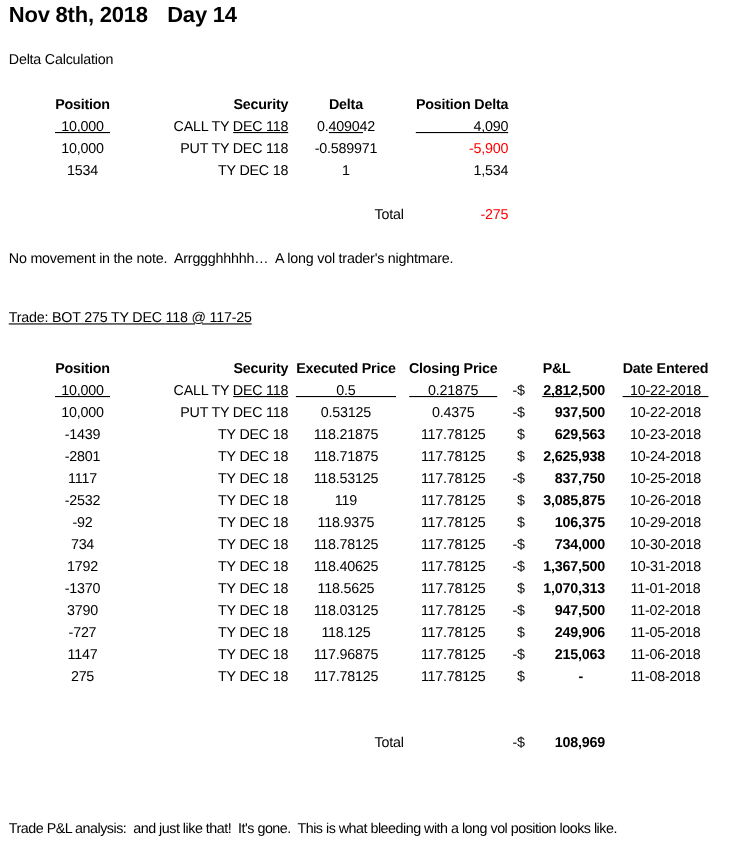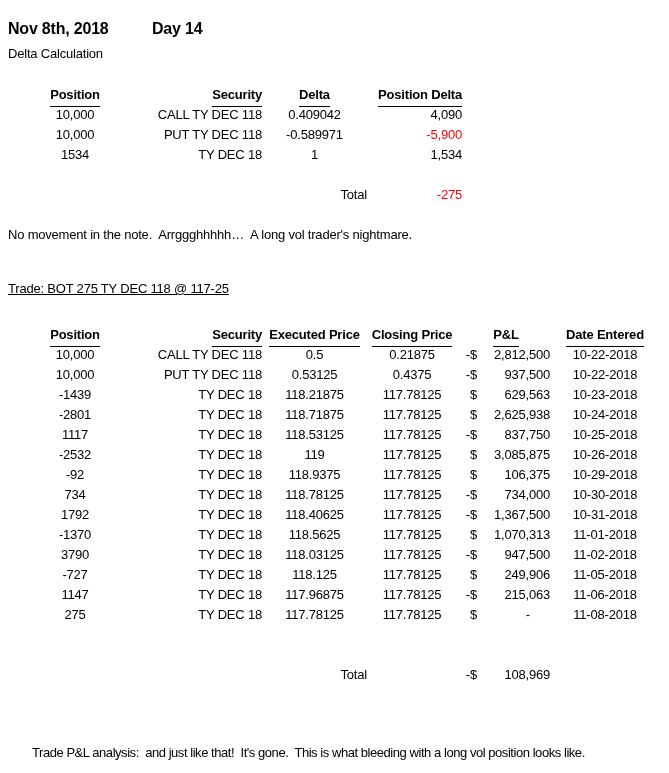--- a/index.html
+++ b/index.html
@@ -1,43 +1,43 @@
 <!DOCTYPE html>
 <html style="--neg: #FF0000;"><head>
 <meta charset="utf-8">
 <style>
   html,body{margin:0;padding:0;background:#fff;}
   body{font-family:"Liberation Sans",sans-serif;color:#000;}
   .page{position:relative;width:669px;height:773px;background:#ffffff;overflow:hidden;letter-spacing:-0.2px;}
 
   .abs{position:absolute;white-space:pre;}
-  .title{top:20px;font-size:16px;font-weight:700;letter-spacing:-0.2px;}
+  .title{top:3px;font-size:20px;font-weight:700;letter-spacing:-0.2px;}
   .title-date{left:8px;}
   .title-day{left:152px;}
   .section-label{left:8px;font-size:13px;}
   .lbl-delta{top:46px;}
   .lbl-note{top:227px;}
   .lbl-trade{top:281px;text-decoration:underline;}
-  .lbl-footer{top:745px;letter-spacing:-0.45px;margin-left:24px;}
+  .lbl-footer{top:745px;letter-spacing:-0.45px;}
 
   table.tbl{position:absolute;left:35px;border-collapse:collapse;table-layout:fixed;}
   table.tbl td{padding:0;height:20px;line-height:20px;font-size:13px;white-space:nowrap;vertical-align:middle;}
   table.delta{top:85px;width:427px;}
   table.trade{top:325px;width:615px;}
 
   td.c{text-align:center;}
   td.l{text-align:right;}
   td.r{text-align:right;}
-  .hd{font-weight:700;border-bottom:1px solid #000;padding-bottom:4px;}
+  .hd{font-weight:700;border-bottom:1px solid #000;padding-bottom:18px;}
   .red{color:var(--neg,#FF0000);}
 
   td.pnl{padding:0;}
   .pnlwrap{display:flex;justify-content:space-between;align-items:baseline;}
   .pnl-sign{display:inline-block;width:15px;text-align:right;}
-  .pnl-amt{text-align:right;}
+  .pnl-amt{text-align:right;font-weight:bold;}
   .pnl-amt.zero{padding-right:20px;}
   tr.spacer td{height:20px;}
 </style>
 </head>
 <body>
 
 <div class="page">
 
   <span class="abs title title-date">Nov 8th, 2018</span>
   <span class="abs title title-day">Day 14</span>

